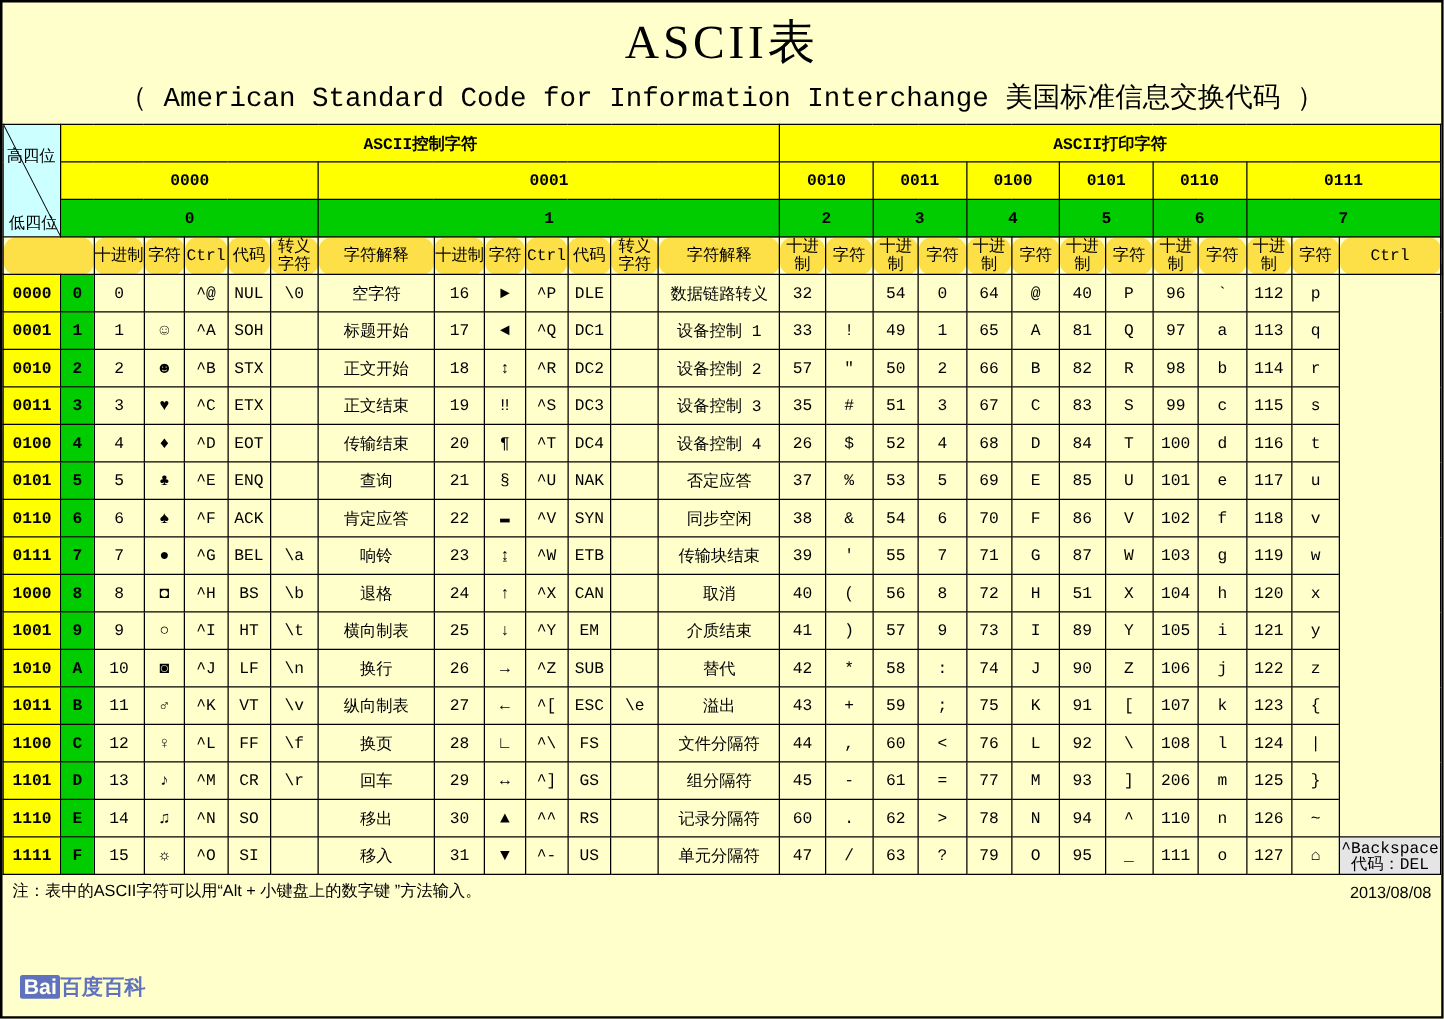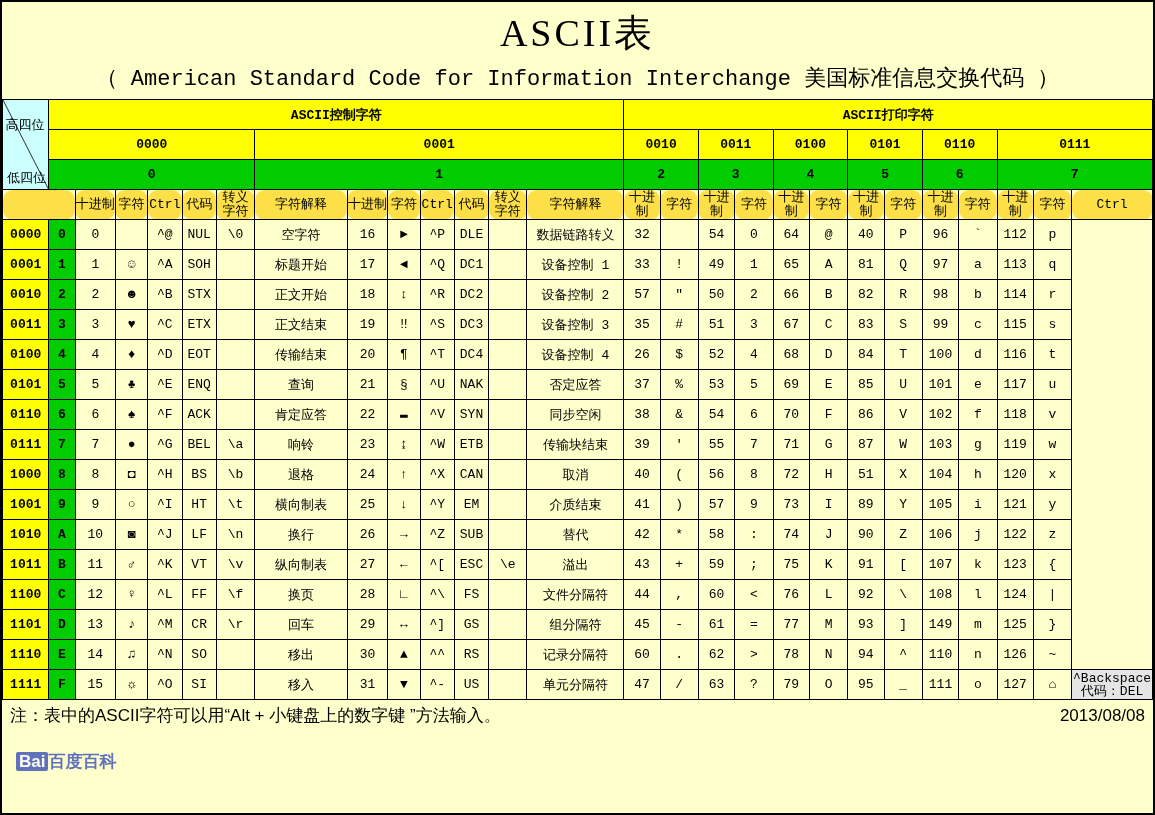--- a/index.html
+++ b/index.html
@@ -65,25 +65,25 @@
   td.glyph{background:#ffffcc;font-size:20px;font-family:"DejaVu Sans",sans-serif;}
   td.ctrl{background:#ffffcc;font-size:12px;}
   td.desc{background:#ffffcc;font-family:"Liberation Sans",sans-serif;font-size:13px;}
   td.printchar{background:#ffffcc;font-size:21px;font-family:"Liberation Serif",serif;}
   td.bsnote{
     background:#e5e5e5;font-size:11px;text-align:left;padding-left:3px;
     font-family:"Liberation Mono",monospace;line-height:13px;
   }
   .footer{
     display:flex;justify-content:space-between;align-items:center;
-    font-family:"Liberation Sans",sans-serif;font-size:17px;
+    font-family:"Liberation Sans",sans-serif;font-size:13px;
     padding:4px 8px 0 8px;
   }
   .wm{
-    position:absolute;left:4px;bottom:40px;
+    position:absolute;left:4px;bottom:12px;
     font-size:17px;font-weight:bold;color:#2b44b8;opacity:.75;
     font-family:"Liberation Sans",sans-serif;
     background:transparent;
     padding-left:10px;
   }
   .wm .b{background:#2b44b8;color:#fff;padding:0 3px;border-radius:2px;}
 </style>
 </head>
 <body>
 
@@ -565,21 +565,21 @@
           <td class="ctrl"></td>
           <td class="desc">组分隔符</td>
           <td class="num">45</td>
           <td class="printchar">-</td>
           <td class="num">61</td>
           <td class="printchar">=</td>
           <td class="num">77</td>
           <td class="printchar">M</td>
           <td class="num">93</td>
           <td class="printchar">]</td>
-          <td class="num">149</td>
+          <td class="num">206</td>
           <td class="printchar">m</td>
           <td class="num">125</td>
           <td class="printchar">}</td>
         </tr>
         <tr>
           <td class="binleft">1110</td>
           <td class="hexleft">E</td>
           <td class="num">14</td>
           <td class="glyph">♫</td>
           <td class="ctrl">^N</td>

